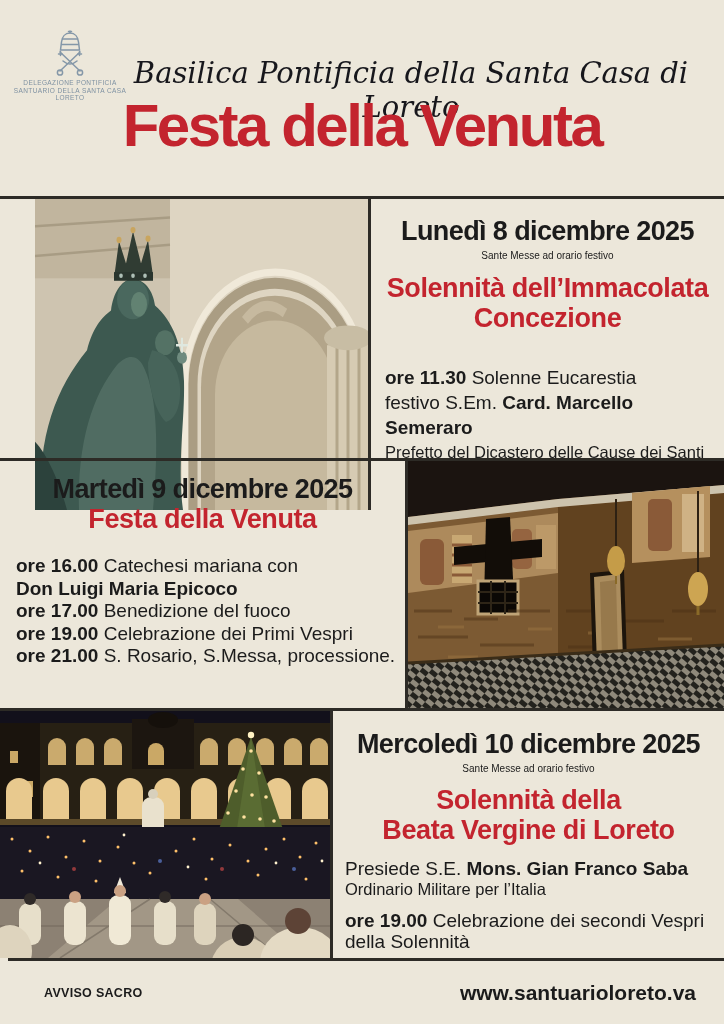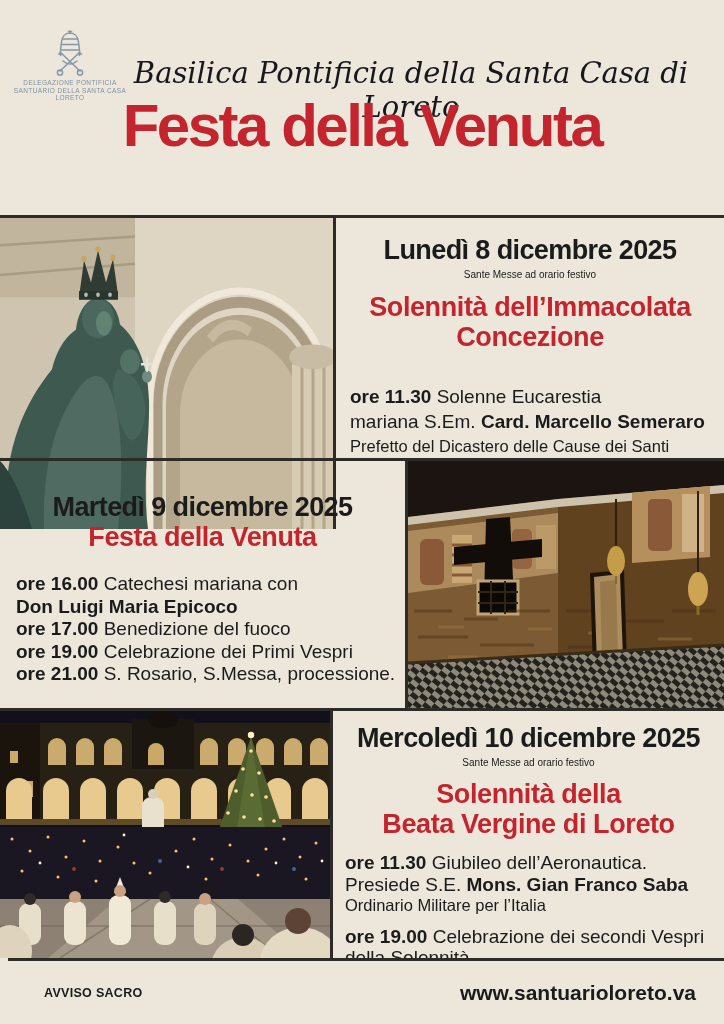--- a/index.html
+++ b/index.html
@@ -13,37 +13,37 @@
   .hdr{position:absolute;top:0;left:0;width:724px;height:204px;text-decoration:underline;}
   .logo{position:absolute;left:12px;top:30px;width:116px;text-align:center;color:var(--logo);}
   .logo svg{width:34px;height:46px;display:block;margin:0 auto;}
   .logo-lines{margin-top:3px;font-size:6.5px;line-height:7.5px;letter-spacing:.4px;text-transform:uppercase;color:var(--logo);}
   .script-title{position:absolute;top:56px;left:112px;right:14px;text-align:center;
     font-family:"DejaVu Serif",serif;font-style:italic;font-size:29px;line-height:34px;color:#17171c;}
   .main-title{position:absolute;top:94px;left:0;right:0;margin:0;text-align:center;
     font-size:60px;line-height:64px;font-weight:bold;letter-spacing:-2.5px;color:var(--accent);}
   
   .row{position:absolute;left:0;width:724px;display:flex;box-sizing:border-box;border-top:3px solid var(--rule);}
-  .row1{top:215px;height:314px;}
+  .row1{top:196px;height:314px;padding-left:35px;}
   .row2{top:458px;height:250px;}
-  .row3{top:708px;height:250px;}
+  .row3{top:708px;height:250px;align-items:center;}
   .photo{box-sizing:border-box;overflow:hidden;background:#555;}
   .photo svg{display:block;width:100%;height:100%;}
   .photo1{width:336px;border-right:3px solid var(--rule);}
   .photo2{flex:1;border-left:3px solid var(--rule);}
   .photo3{width:333px;border-right:3px solid var(--rule);}
   .panel{flex:1;box-sizing:border-box;text-align:center;}
   .panel2{flex:none;width:405px;}
   .date{font-size:27px;line-height:30px;font-weight:bold;letter-spacing:-.6px;}
   .subnote{font-size:10px;line-height:16px;margin-top:2px;}
   .red-title{font-size:27px;line-height:30px;font-weight:bold;letter-spacing:-.4px;color:var(--accent);white-space:pre-line;}
   .panel1{padding-top:17px;}
   .panel1 .red-title{margin-top:9px;}
   .panel1 .events{margin:32px 6px 0 14px;line-height:25px;}
-  .panel2{padding-top:31px;}
+  .panel2{padding-top:13px;}
   .panel2 .events{margin:21px 4px 0 16px;line-height:22.5px;}
   .panel3{padding-top:12px;}
   .panel3 .red-title{margin-top:8px;}
   .panel3 .events{margin:13px 4px 0 12px;line-height:21.5px;}
   .events{text-align:left;font-size:19px;}
   .evt .b{font-weight:bold;}
   .evt.small{font-size:16.5px;}
   .evt.gap{margin-top:9px;}
   
   .ftr{position:absolute;top:958px;left:8px;width:724px;height:66px;box-sizing:border-box;
@@ -122,21 +122,21 @@
         <path d="M0 251 V196 C12 206 24 228 32 251 Z" fill="#2c423c"></path>
       </svg>
     </div>
     <div class="panel panel1">
       <div class="date">Lunedì 8 dicembre 2025</div>
       <div class="subnote">Sante Messe ad orario festivo</div>
       <div class="red-title">Solennità dell’Immacolata
 Concezione</div>
       <div class="events">
           <div class="evt"><span class="b">ore 11.30 </span><span>Solenne Eucarestia</span></div>
-          <div class="evt"><span>mariana S.Em. </span><span class="b">Card. Marcello Semeraro</span></div>
+          <div class="evt"><span>festivo S.Em. </span><span class="b">Card. Marcello Semeraro</span></div>
           <div class="evt small"><span>Prefetto del Dicastero delle Cause dei Santi</span></div>
         </div>
     </div>
   </div>
 
   <div class="row row2">
     <div class="panel panel2">
       <div class="date">Martedì 9 dicembre 2025</div>
       <div class="red-title">Festa della Venuta</div>
       <div class="events">
@@ -314,21 +314,20 @@
             <circle cx="298" cy="210" r="13" fill="#5d4336"></circle>
         </g>
       </svg>
     </div>
     <div class="panel panel3">
       <div class="date">Mercoledì 10 dicembre 2025</div>
       <div class="subnote">Sante Messe ad orario festivo</div>
       <div class="red-title">Solennità della
 Beata Vergine di Loreto</div>
       <div class="events">
-          <div class="evt"><span class="b">ore 11.30 </span><span>Giubileo dell’Aeronautica.</span></div>
           <div class="evt"><span>Presiede S.E. </span><span class="b">Mons. Gian Franco Saba</span></div>
           <div class="evt small"><span>Ordinario Militare per l’Italia</span></div>
           <div class="evt gap"><span class="b">ore 19.00 </span><span>Celebrazione dei secondi Vespri</span></div>
           <div class="evt"><span>della Solennità</span></div>
         </div>
     </div>
   </div>
 
   <div class="ftr">
     <div class="ftr-left">AVVISO SACRO</div>

